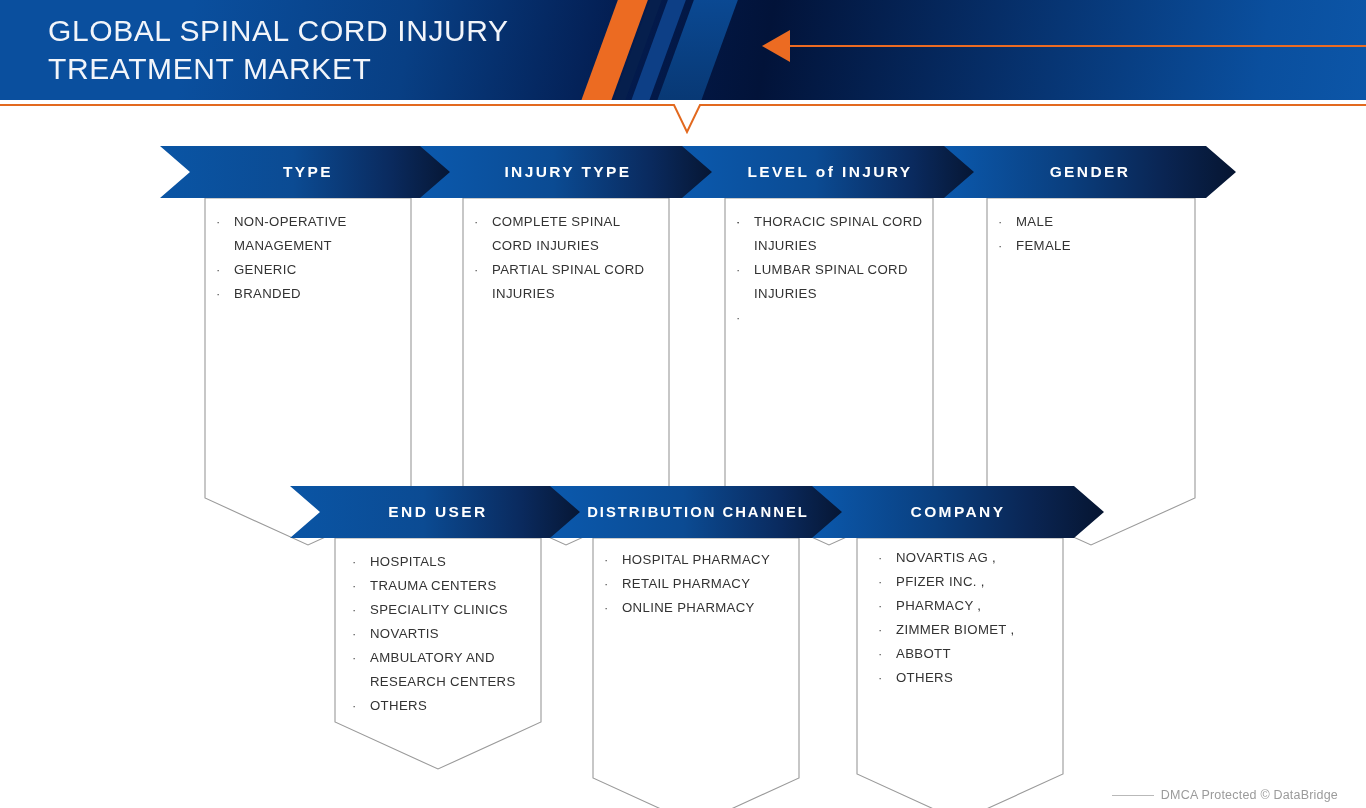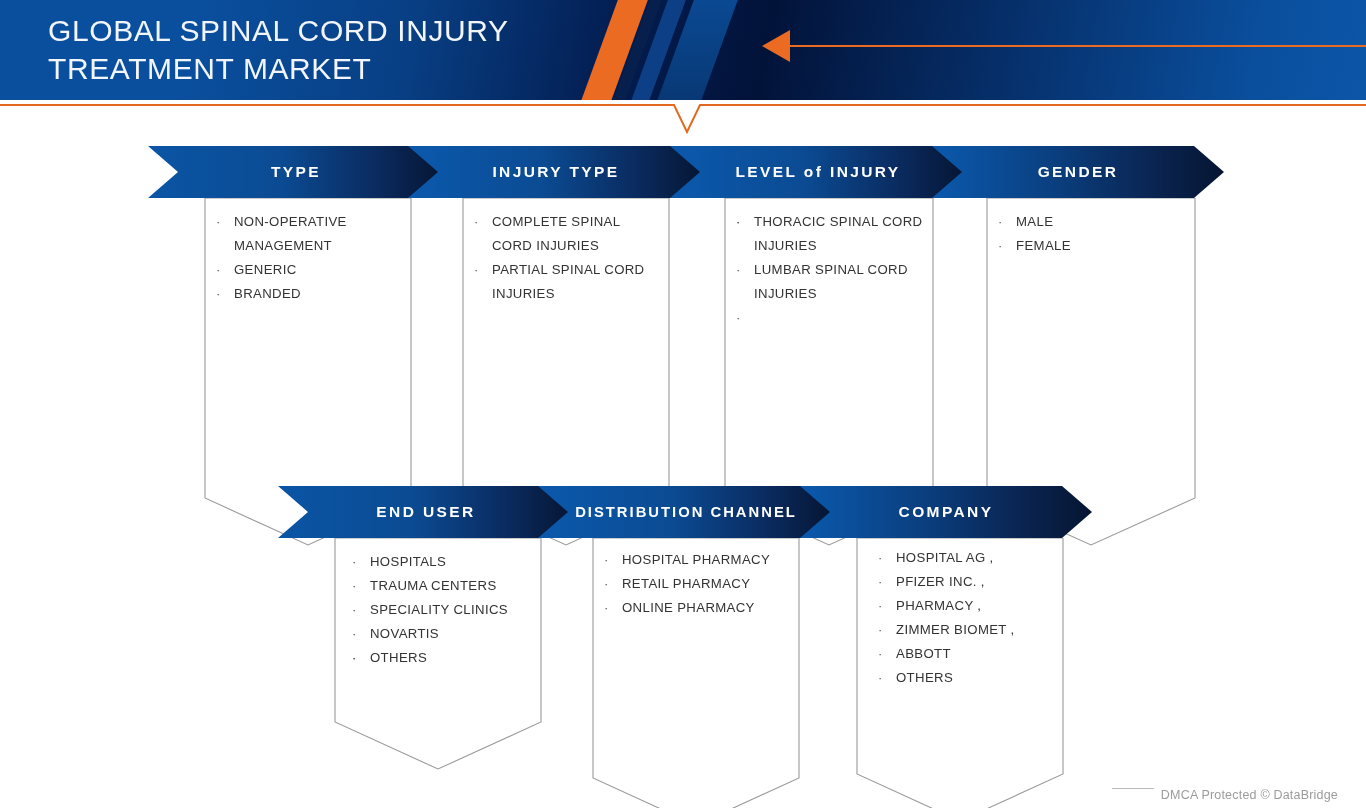--- a/index.html
+++ b/index.html
@@ -34,41 +34,41 @@
   .hdr-arrow-line{position:absolute;left:790px;top:45px;right:0;height:2px;background:#ec6b22;}
 
   
   .rule-left{position:absolute;left:0;top:104px;width:664px;height:2px;background:#e2691f;}
   .rule-right{position:absolute;left:710px;top:104px;right:0;height:2px;background:#e2691f;}
   .vnotch{position:absolute;left:662px;top:104px;width:50px;height:30px;}
   .vnotch svg{display:block;}
 
   
   .pillar{position:absolute;}
-  .ribbon{position:absolute;left:4px;top:0;height:60px;color:#fff;}
+  .ribbon{position:absolute;left:16px;top:0;height:60px;color:#fff;}
   .ribbon-shape{position:absolute;inset:0;}
   .ribbon-label{
     position:absolute;top:0;height:52px;line-height:52px;
     left:0;right:0;text-align:center;
     font-size:15.5px;font-weight:bold;letter-spacing:2.4px;
     color:#ffffff;
   }
   .body-wrap{position:absolute;}
   .body-shape{position:absolute;inset:0;}
   .items{position:absolute;left:0;top:0;right:0;padding:0;margin:0;}
   .item{
     position:relative;
     font-size:13.2px;line-height:24px;color:#333333;
     letter-spacing:.35px;padding-left:26px;margin:0;
     white-space:pre-line;
   }
   .item .bullet{position:absolute;left:8px;top:0;color:#555;font-size:13px;}
 
   
-  .footer{position:absolute;right:28px;bottom:6px;display:flex;align-items:flex-start;gap:7px;}
+  .footer{position:absolute;right:28px;bottom:6px;display:flex;align-items:center;gap:7px;}
   .footer-line{width:42px;height:1px;background:#b9b9b9;}
   .footer-text{font-size:12.5px;color:#9b9b9b;letter-spacing:.2px;}
 </style>
 </head>
 <body>
 
 <div class="stage">
 
   <div class="header">
     <div class="hdr-stripe stripe-b3"></div>
@@ -212,21 +212,21 @@
     </div>
     <div class="body-wrap" style="left:60px;top:52px;width:208px;height:232px;">
       <svg class="body-shape" width="208" height="232" viewBox="0 0 208 232" preserveAspectRatio="none">
         <polygon points="1,0 1,184 104,231 207,184 207,0" fill="#ffffff" stroke="#9a9a9a" stroke-width="1.1"></polygon>
       </svg>
       <div class="items" style="padding:12px 6px 0 10px;">
           <div class="item"><span class="bullet">·</span><span>HOSPITALS</span></div>
           <div class="item"><span class="bullet">·</span><span>TRAUMA CENTERS</span></div>
           <div class="item"><span class="bullet">·</span><span>SPECIALITY CLINICS</span></div>
           <div class="item"><span class="bullet">·</span><span>NOVARTIS</span></div>
-          <div class="item"><span class="bullet">·</span></div>
+          <div class="item"><span class="bullet">·</span><span>AMBULATORY AND RESEARCH CENTERS</span></div>
           <div class="item"><span class="bullet">·</span><span>OTHERS</span></div>
         </div>
     </div>
   </div>
 
   <div class="pillar" id="p-dist" style="left:534px;top:486px;width:296px;">
     <div class="ribbon" style="width:296px;">
       <svg class="ribbon-shape" width="296" height="52" viewBox="0 0 296 52" preserveAspectRatio="none">
         <defs>
             <linearGradient id="g-dc" x1="0" y1="0" x2="1" y2="0">
@@ -265,21 +265,21 @@
           </defs>
         <polygon points="0,0 262,0 292,26 262,52 0,52 30,26" fill="url(#g-co)"></polygon>
       </svg>
       <div class="ribbon-label">COMPANY</div>
     </div>
     <div class="body-wrap" style="left:60px;top:52px;width:208px;height:284px;">
       <svg class="body-shape" width="208" height="284" viewBox="0 0 208 284" preserveAspectRatio="none">
         <polygon points="1,0 1,236 104,283 207,236 207,0" fill="#ffffff" stroke="#9a9a9a" stroke-width="1.1"></polygon>
       </svg>
       <div class="items" style="padding:8px 4px 0 14px;">
-          <div class="item"><span class="bullet">·</span><span>HOSPITAL AG ,</span></div>
+          <div class="item"><span class="bullet">·</span><span>NOVARTIS AG ,</span></div>
           <div class="item"><span class="bullet">·</span><span>PFIZER INC. ,</span></div>
           <div class="item"><span class="bullet">·</span><span>PHARMACY ,</span></div>
           <div class="item"><span class="bullet">·</span><span>ZIMMER BIOMET ,</span></div>
           <div class="item"><span class="bullet">·</span><span>ABBOTT</span></div>
           <div class="item"><span class="bullet">·</span><span>OTHERS</span></div>
         </div>
     </div>
   </div>
 
   <div class="footer">

